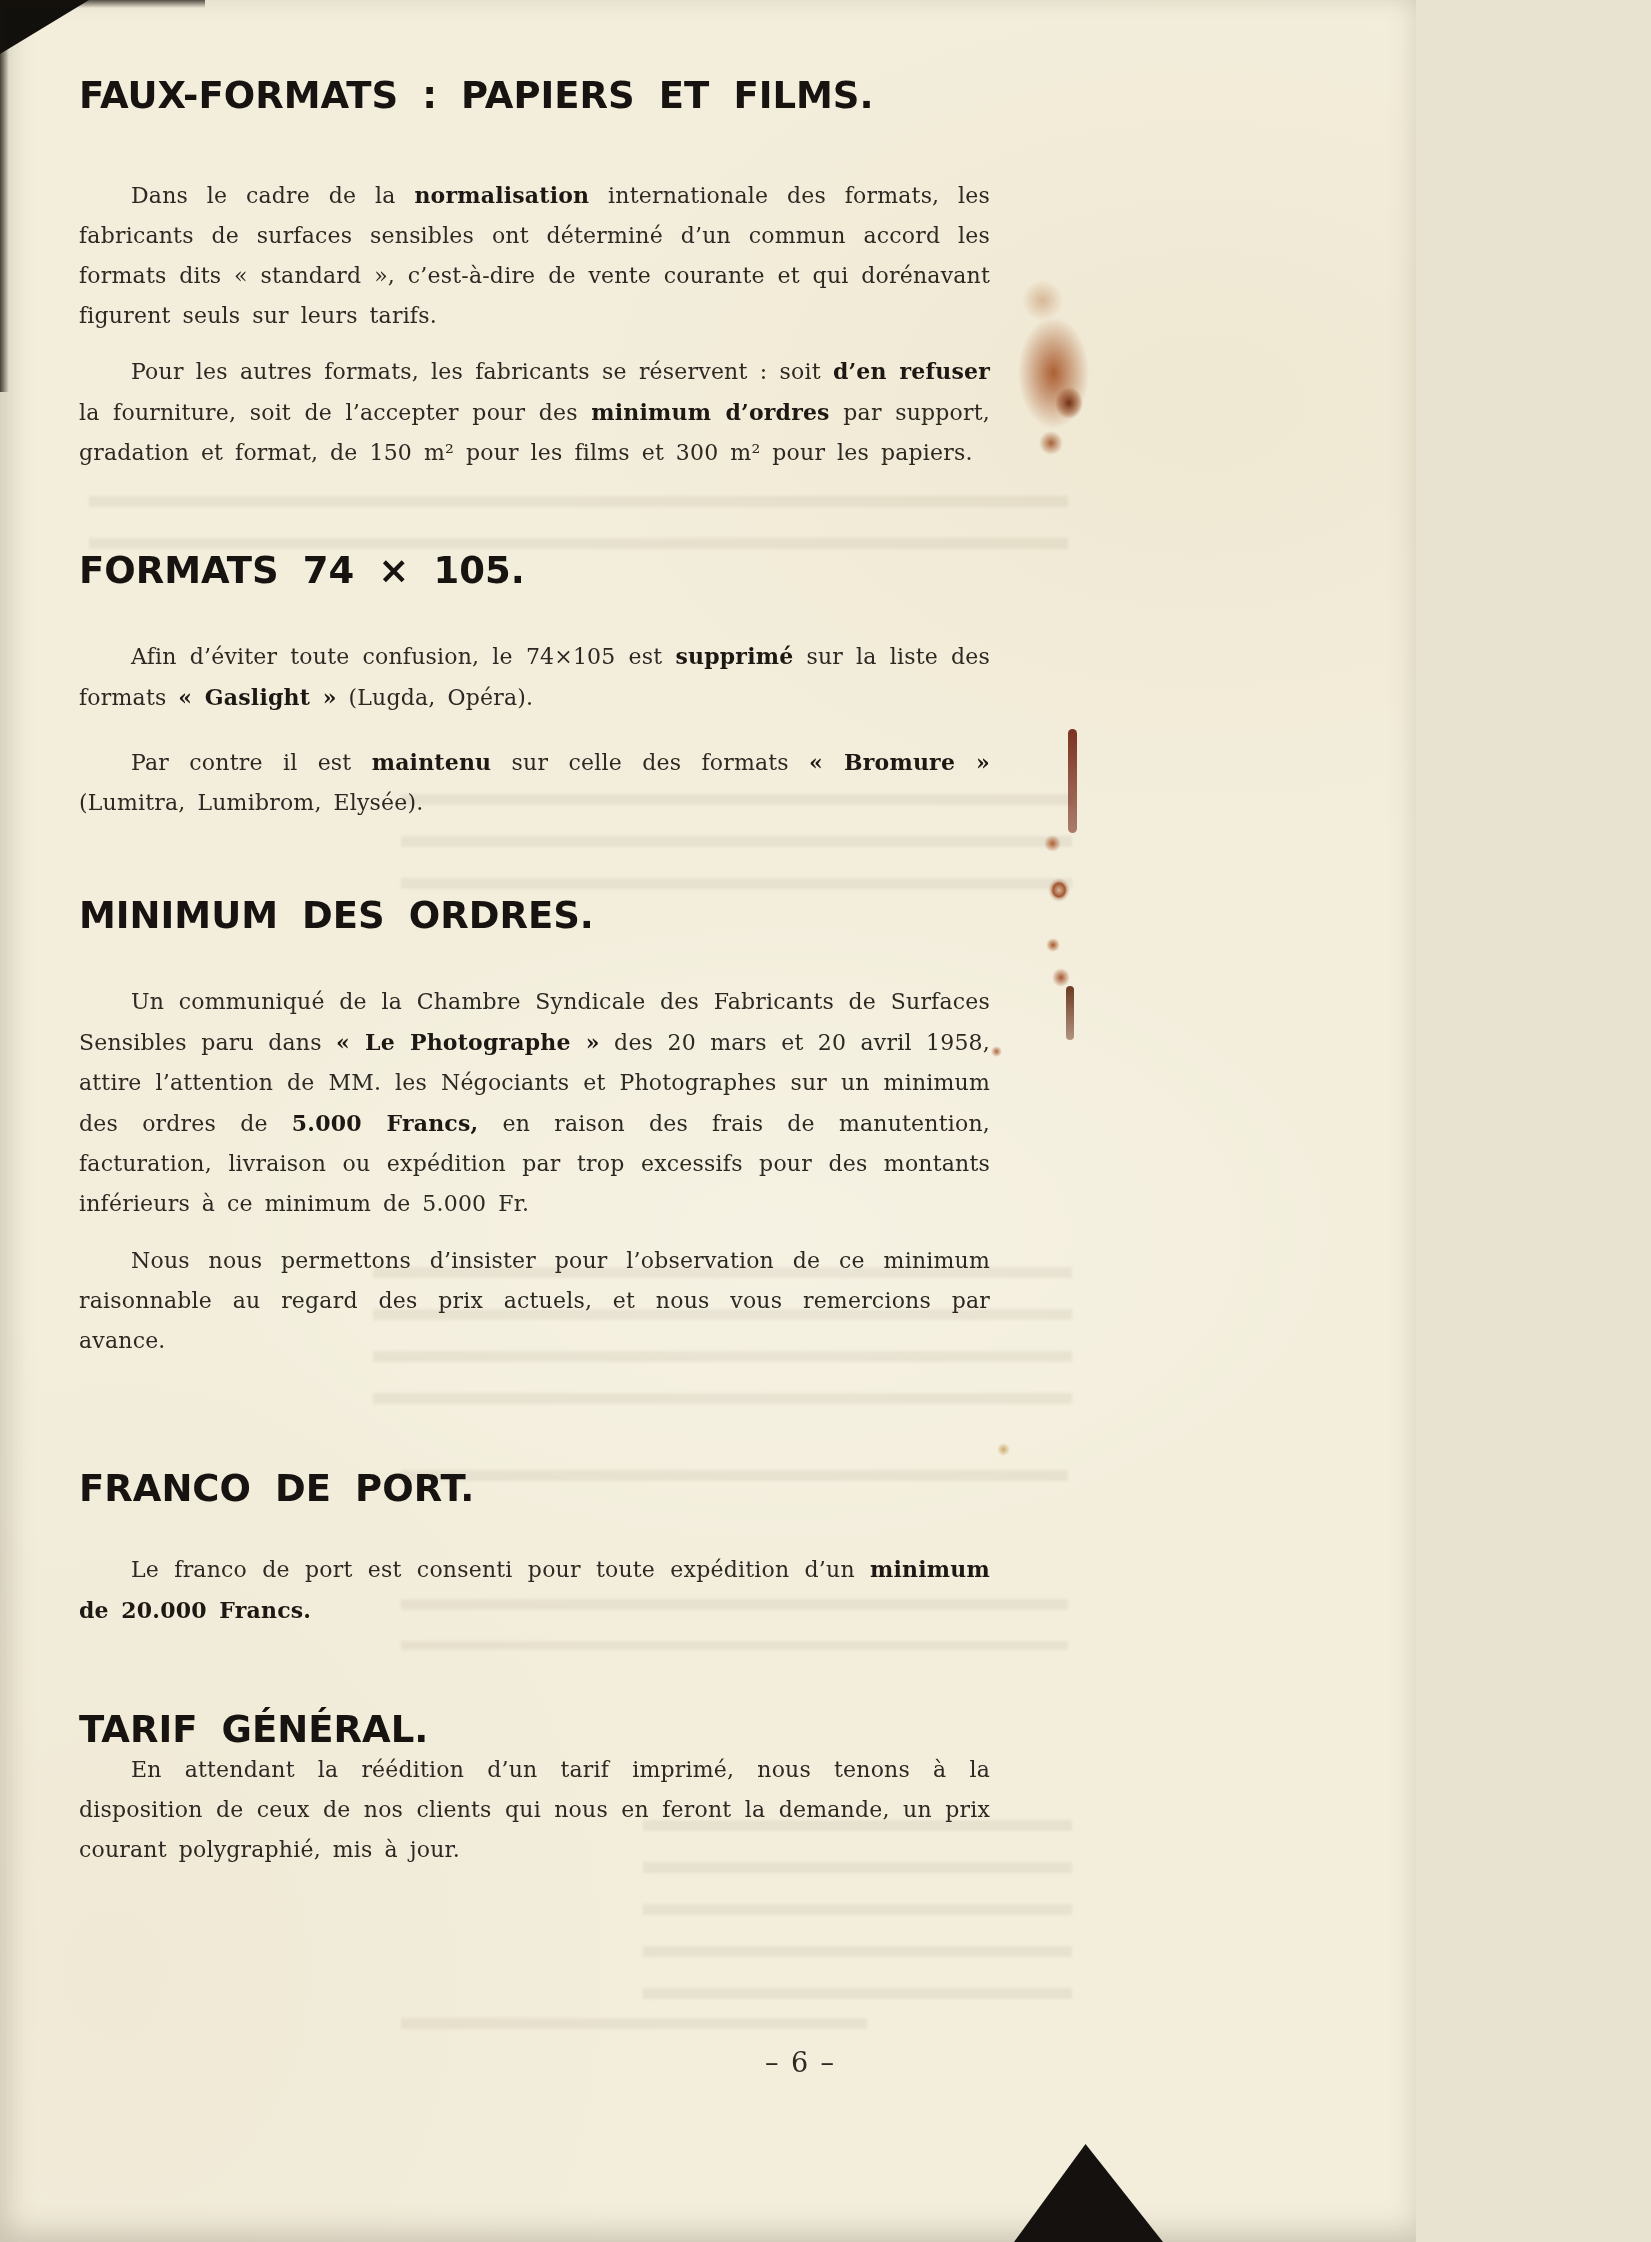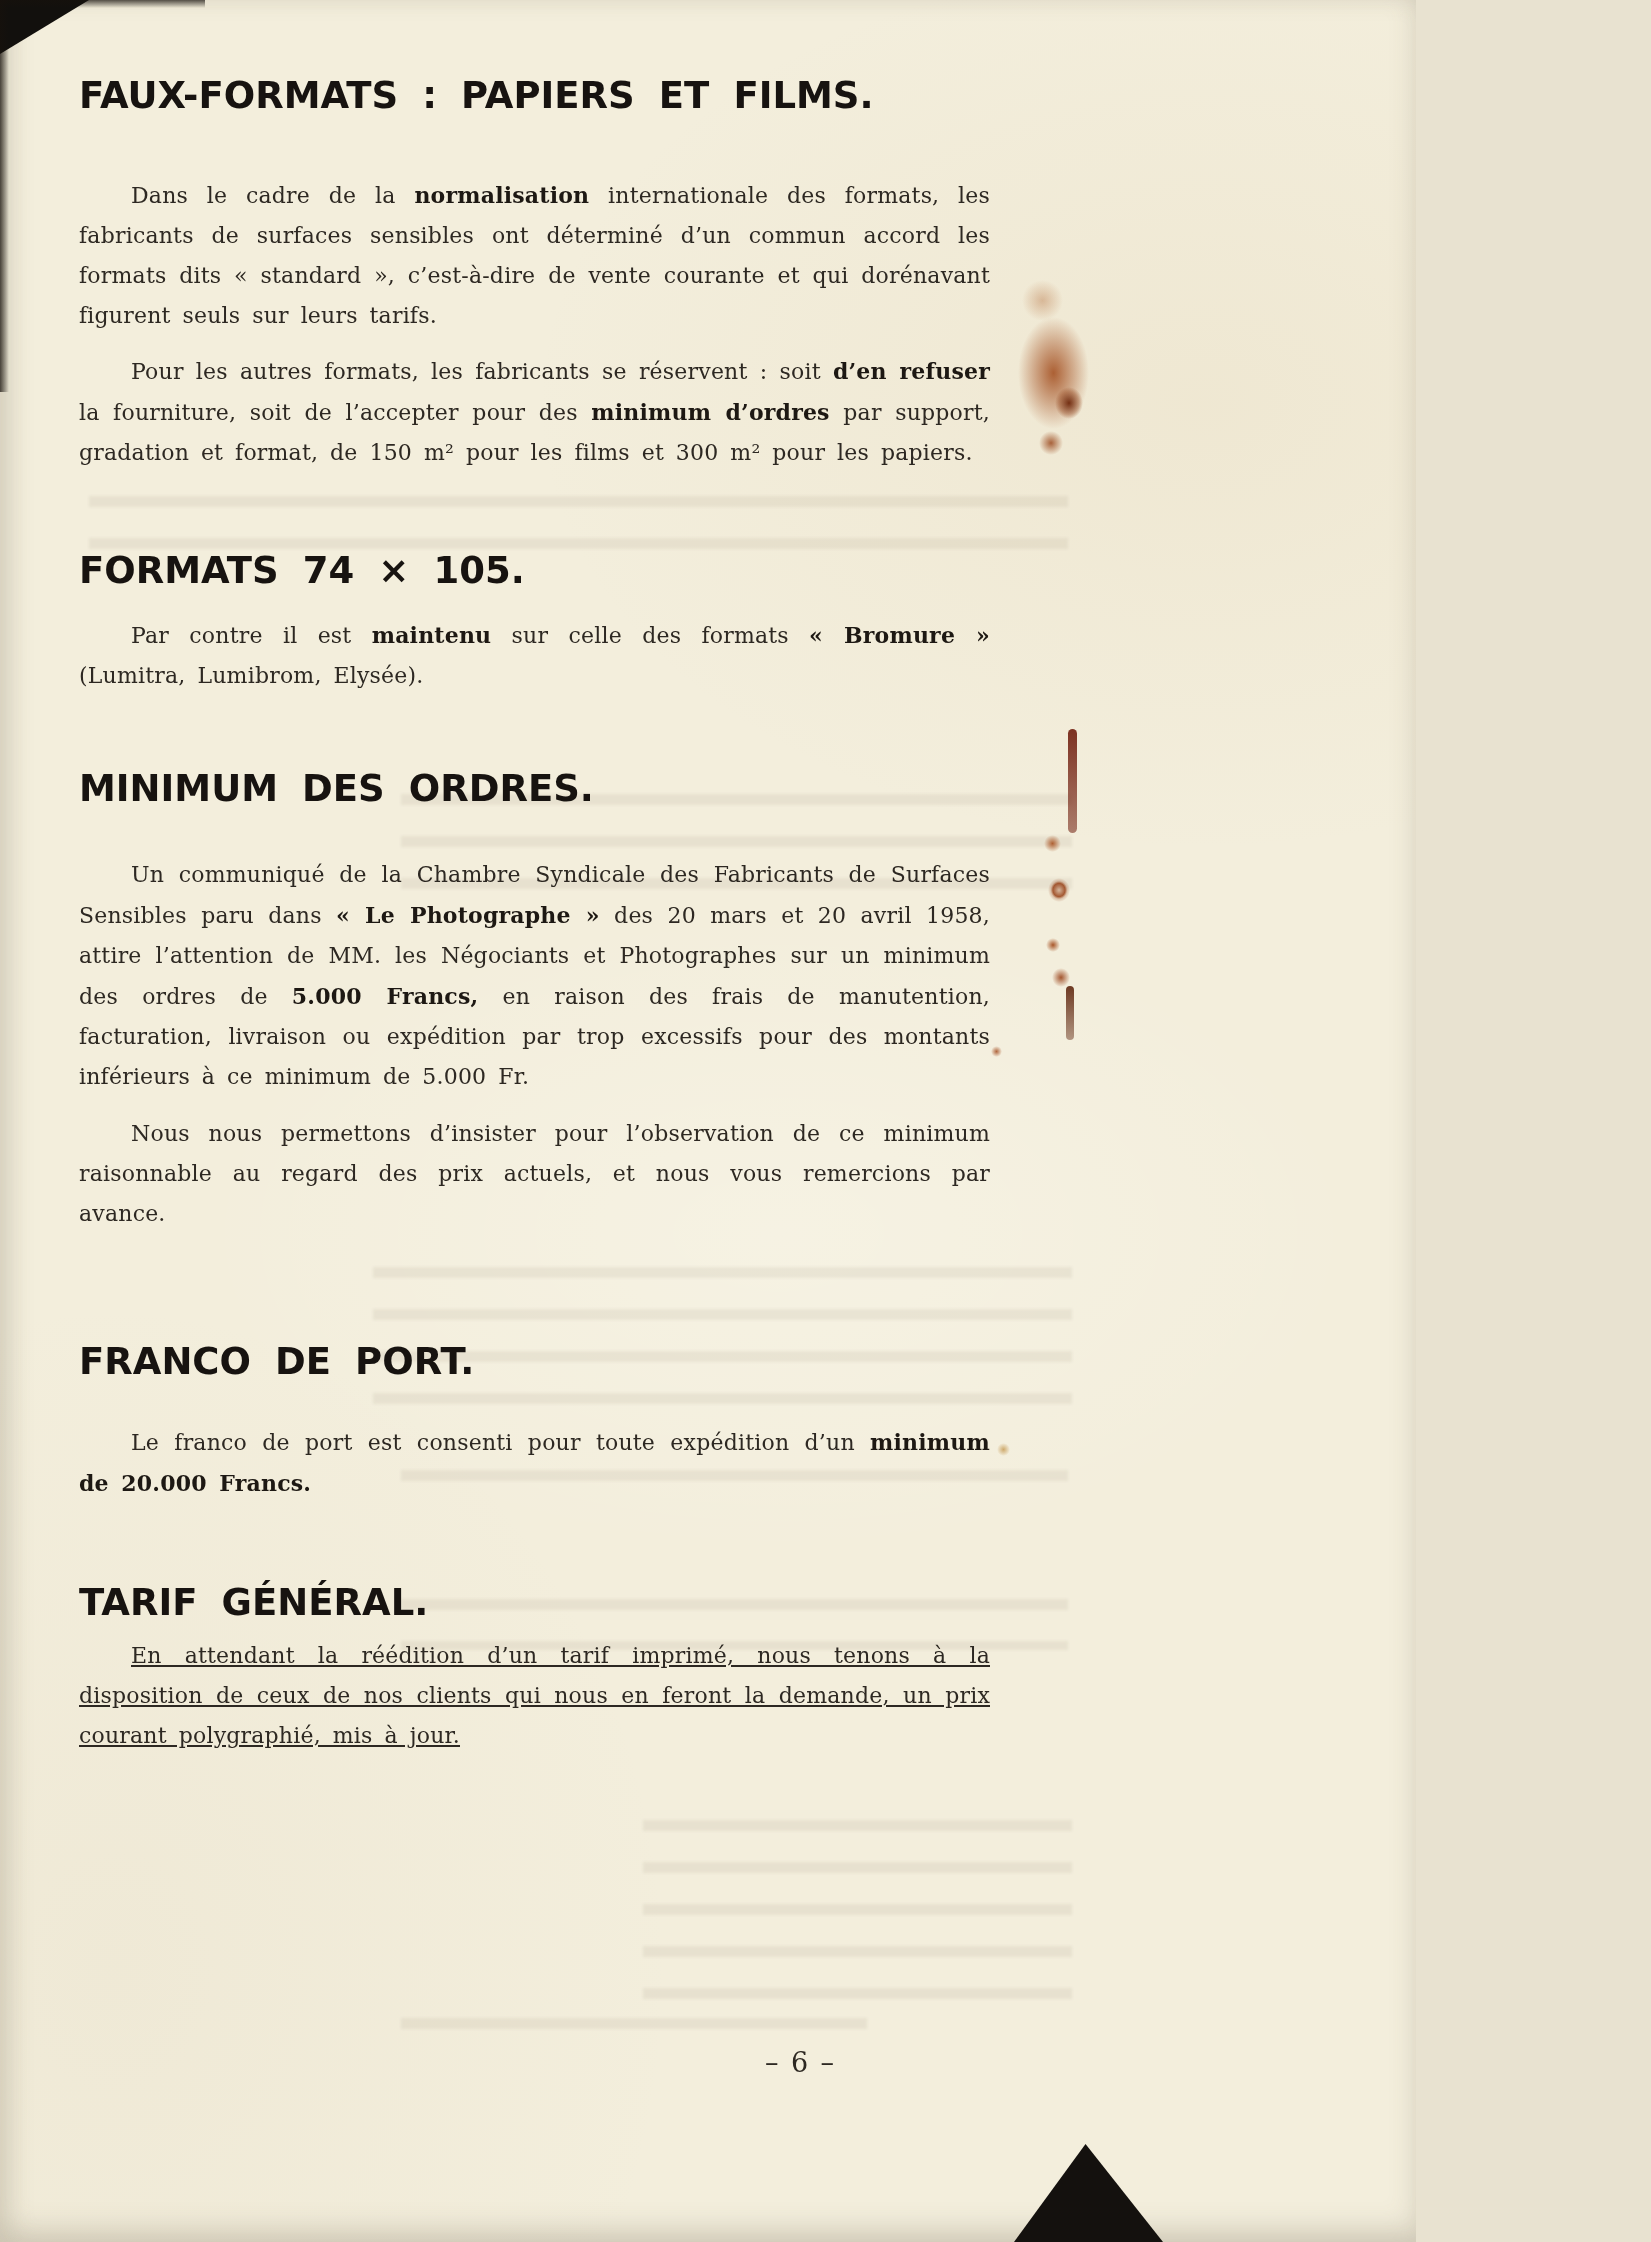--- a/index.html
+++ b/index.html
@@ -67,21 +67,21 @@
   .h2a {margin-top:78px;}
   .s1p0{margin-top:45px;}
   .s1p1{margin-top:24px;}
   .h2b {margin-top:73px;}
   .s2p0{margin-top:45px;}
   .s2p1{margin-top:17px;}
   .h2c {margin-top:108px;}
   .s3p0{margin-top:39px;}
   .h2d {margin-top:79px;}
   .s4p0{margin-top:41px;}
-  .s4p1{margin-top:13px;text-decoration:underline;}
+  .s4p1{margin-top:0;}
 
   .page-number{
     position:absolute;z-index:2;
     top:2047px;left:0;width:1601px;
     text-align:center;
     font-size:27px;color:#2d2822;
     letter-spacing:1.9px;
   }
 
   
@@ -147,20 +147,21 @@
   <div class="content">
 
     <section>
       <h1 class="head h1m">FAUX-FORMATS : PAPIERS ET FILMS.</h1>
       <p class="para s0p0"><span>Dans le cadre de la </span><b>normalisation</b><span> internationale des formats, les fabricants de surfaces sensibles ont déterminé d’un commun accord les formats dits « standard », c’est-à-dire de vente courante et qui dorénavant figurent seuls sur leurs tarifs.</span></p>
       <p class="para s0p1"><span>Pour les autres formats, les fabricants se réservent : soit </span><b>d’en refuser</b><span> la fourniture, soit de l’accepter pour des </span><b>minimum d’ordres</b><span> par support, gradation et format, de 150 m² pour les films et 300 m² pour les papiers.</span></p>
     </section>
 
     <section>
       <h2 class="head h2a">FORMATS 74 × 105.</h2>
+      <p class="para s1p0"><span>Afin d’éviter toute confusion, le 74×105 est </span><b>supprimé</b><span> sur la liste des formats </span><b>« Gaslight »</b><span> (Lugda, Opéra).</span></p>
       <p class="para s1p1"><span>Par contre il est </span><b>maintenu</b><span> sur celle des formats </span><b>« Bromure »</b><span> (Lumitra, Lumibrom, Elysée).</span></p>
     </section>
 
     <section>
       <h2 class="head h2b">MINIMUM DES ORDRES.</h2>
       <p class="para s2p0"><span>Un communiqué de la Chambre Syndicale des Fabricants de Surfaces Sensibles paru dans </span><b>« Le Photographe »</b><span> des 20 mars et 20 avril 1958, attire l’attention de MM. les Négociants et Photographes sur un minimum des ordres de </span><b>5.000 Francs,</b><span> en raison des frais de manutention, facturation, livraison ou expédition par trop excessifs pour des montants inférieurs à ce minimum de 5.000 Fr.</span></p>
       <p class="para s2p1"><span>Nous nous permettons d’insister pour l’observation de ce minimum raisonnable au regard des prix actuels, et nous vous remercions par avance.</span></p>
     </section>
 
     <section>

